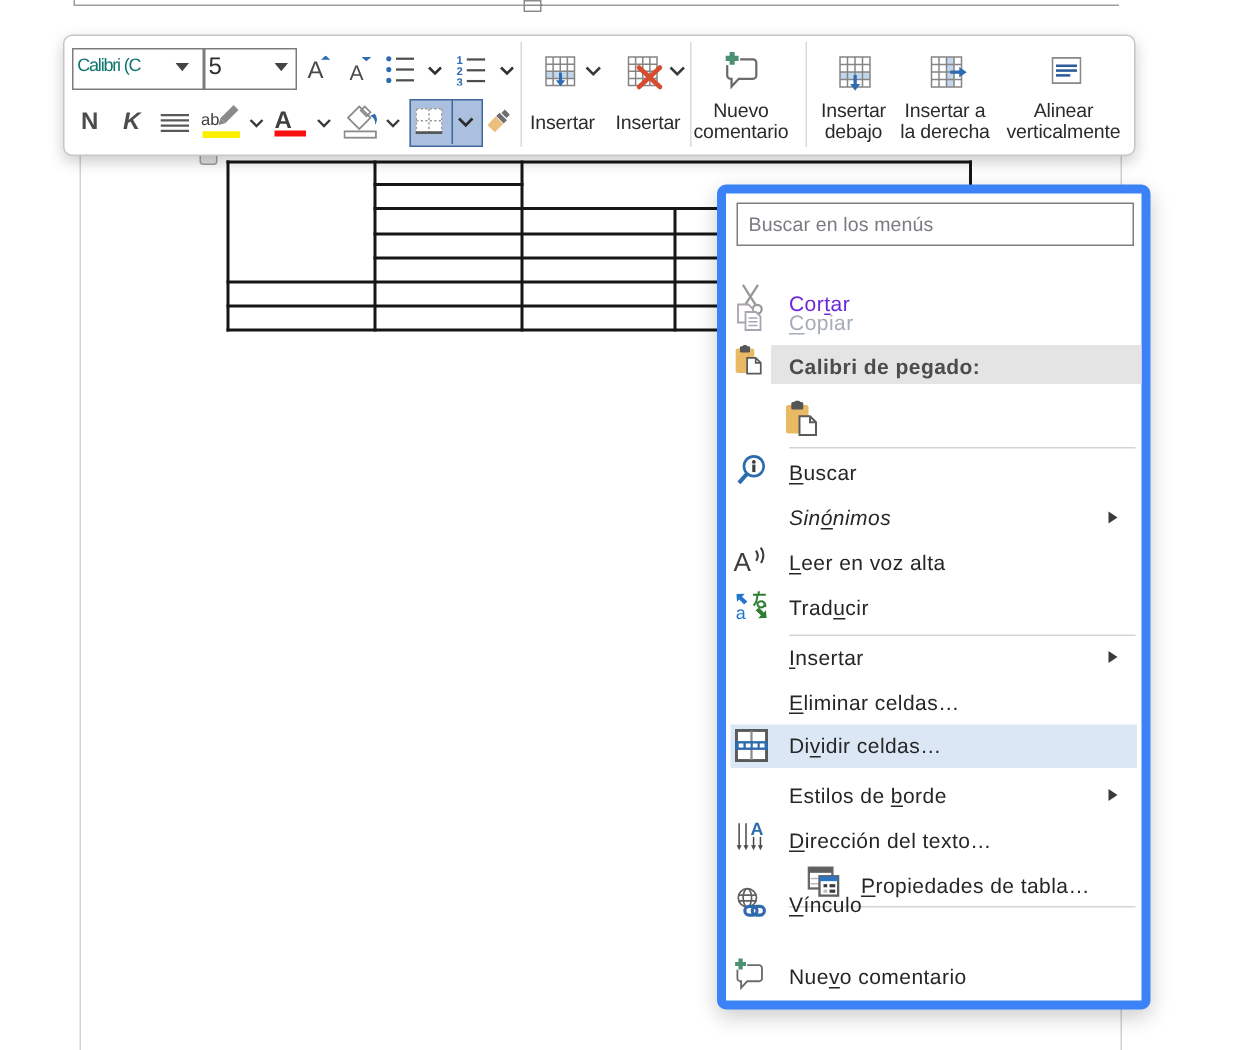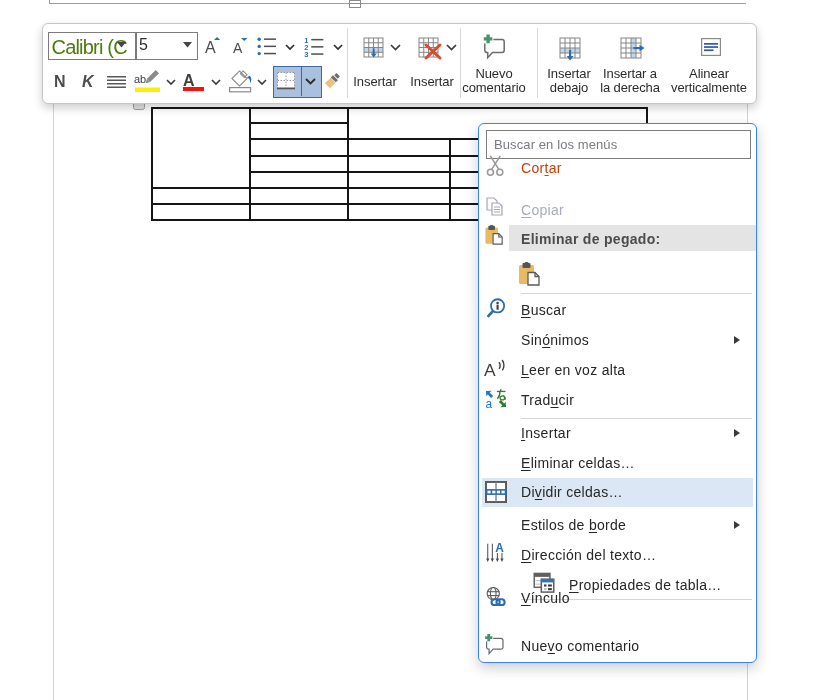--- a/index.html
+++ b/index.html
@@ -37,21 +37,21 @@
 <div class="tl" style="left:249px;top:138px;width:398.5px;height:2px;"></div>
 <div class="tl" style="left:249px;top:154.5px;width:398.5px;height:2px;"></div>
 <div class="tl" style="left:249px;top:171px;width:398.5px;height:2px;"></div>
 <div class="tl" style="left:150.5px;top:187px;width:497px;height:2px;"></div>
 <div class="tl" style="left:150.5px;top:202.5px;width:497px;height:2px;"></div>
 <div class="tl" style="left:150.5px;top:219px;width:497px;height:2px;"></div>
 
 <div class="abs" id="tb" style="left:42px;top:23px;width:713px;height:78.5px;background:#fff;border:1px solid #c6c6c6;border-radius:6px;box-shadow:0 4px 10px rgba(0,0,0,0.20);">
 
   <div class="abs" style="left:4.5px;top:7.5px;width:87px;height:26px;border:1px solid #7c7c7c;"></div>
-  <div class="abs" style="left:8.5px;top:12px;font-size:20px;letter-spacing:-0.8px;color:#4d7c0f;">Calibri (C</div>
+  <div class="abs" style="left:8.5px;top:12px;font-size:12px;letter-spacing:-0.8px;color:#0f766e;">Calibri (C</div>
   <svg class="abs" style="left:74px;top:18px;" width="10" height="6">
       <polygon points="0,0 9,0 4.5,5.5" fill="#444"></polygon>
     </svg>
 
   <div class="abs" style="left:91.5px;top:7.5px;width:61px;height:26px;border:1px solid #7c7c7c;"></div>
   <div class="abs" style="left:96px;top:12px;font-size:16px;color:#2e2e2e;">5</div>
   <svg class="abs" style="left:140px;top:18px;" width="10" height="6">
       <polygon points="0,0 9,0 4.5,5.5" fill="#444"></polygon>
     </svg>
 
@@ -245,25 +245,25 @@
     <rect x="0.6" y="0.6" width="18.8" height="16.8" fill="#fff" stroke="#8a8a8a" stroke-width="1.2"></rect>
     <g fill="#2e5b9e">
         <rect x="3" y="5" width="14" height="1.7"></rect>
         <rect x="3" y="8.2" width="14" height="1.7"></rect>
         <rect x="3" y="11.4" width="9.5" height="1.7"></rect>
       </g>
   </svg>
   <div class="lbl" style="left:613px;top:42.5px;width:106px;">Alinear<br>verticalmente</div>
 </div>
 
-<div class="abs" id="menu" style="left:478px;top:123px;width:277px;height:538px;background:#fff;border:1px solid #3b82f6;border-radius:6px;box-shadow:0 5px 14px rgba(0,0,0,0.20);">
+<div class="abs" id="menu" style="left:478px;top:123px;width:277px;height:538px;background:#fff;border:6px solid #3b82f6;border-radius:6px;box-shadow:0 5px 14px rgba(0,0,0,0.20);">
   <div class="abs" style="left:6.5px;top:6px;width:263px;height:27px;border:1px solid #7e7e7e;"></div>
   <div class="abs" style="left:15px;top:12.5px;font-size:13px;letter-spacing:0.1px;color:#7a7a82;">Buscar en los menús</div>
 
-  <div class="mrow" style="top:29px;color:#c2410c;padding-left:30px;">
+  <div class="mrow" style="top:58px;color:#6d28d9;padding-left:30px;">
     <svg class="micon" style="left:6px;top:1.5px;" width="20" height="23" viewBox="0 0 20 23">
       <g stroke="#989898" fill="none" stroke-width="1.6">
         <line x1="4" y1="1" x2="13" y2="15"></line>
           <line x1="14.5" y1="1" x2="5.5" y2="15"></line>
         <circle cx="4.2" cy="18" r="3.1"></circle>
           <circle cx="14" cy="18" r="3.1"></circle>
       </g>
     </svg>
     <span class="mtext">Cor<u>t</u>ar</span>
   </div>
@@ -285,21 +285,21 @@
 
   <div class="abs" style="left:30px;top:101.3px;width:247px;height:26.2px;background:#e4e4e4;"></div>
   <div class="mrow" style="top:99.5px;">
     <svg class="micon" style="left:5px;top:1.5px;" width="22" height="23" viewBox="0 0 22 23">
       <rect x="1" y="2.5" width="13" height="17" rx="1.5" fill="#e9b964"></rect>
       <rect x="4" y="0.8" width="7" height="4.5" rx="1" fill="#565656"></rect>
         <rect x="5.8" y="0" width="3.4" height="2.5" rx="1.2" fill="#565656"></rect>
       <path d="M9,9 h6 l3.5,3.5 v7.5 h-9.5 z" fill="#fff" stroke="#5a5a5a" stroke-width="1.2"></path>
       <path d="M15,9 v3.5 h3.5" fill="none" stroke="#5a5a5a" stroke-width="1.2"></path>
     </svg>
-    <span class="mtext" style="font-weight:bold;color:#4c4c4c;">Eliminar de pegado:</span>
+    <span class="mtext" style="font-weight:bold;color:#4c4c4c;">Calibri de pegado:</span>
   </div>
 
   <svg class="abs" style="left:39px;top:137.5px;" width="25" height="26" viewBox="0 0 25 26">
     <rect x="1" y="3" width="15" height="19" rx="1.5" fill="#e9b964"></rect>
     <rect x="4.5" y="1" width="8" height="5" rx="1" fill="#565656"></rect>
       <rect x="6.5" y="0" width="4" height="2.8" rx="1.3" fill="#565656"></rect>
     <path d="M10,10.5 h7 l4,4 v8.5 h-11 z" fill="#fff" stroke="#5a5a5a" stroke-width="1.3"></path>
     <path d="M17,10.5 v4 h4" fill="none" stroke="#5a5a5a" stroke-width="1.3"></path>
   </svg>
   <div class="msep" style="top:169px;"></div>
@@ -307,21 +307,21 @@
   <div class="mrow" style="top:171px;">
     <svg class="micon" style="left:6px;top:2.5px;" width="21" height="21" viewBox="0 0 21 21">
       <circle cx="12" cy="7.5" r="6.3" fill="none" stroke="#2b6cae" stroke-width="1.7"></circle>
       <line x1="7.5" y1="12.5" x2="2.5" y2="18" stroke="#2b6cae" stroke-width="2.6"></line>
       <circle cx="12" cy="4.7" r="1.2" fill="#3d3d3d"></circle>
         <rect x="11" y="6.4" width="2" height="4.8" fill="#3d3d3d"></rect>
     </svg>
     <span class="mtext"><u>B</u>uscar</span>
   </div>
 
-  <div class="mrow" style="top:201px;">
+  <div class="mrow" style="top:201px;font-style:italic;">
       <span class="mtext">Sin<u>ó</u>nimos</span>
       <span class="marrow"></span>
     </div>
 
   <div class="mrow" style="top:231px;">
     <svg class="micon" style="left:5px;top:2.5px;" width="24" height="22" viewBox="0 0 24 22">
       <text x="0" y="18.5" font-size="19" fill="#3d3d3d" font-family="Liberation Sans">A</text>
       <path d="M16.3,3.5 q2.6,3.6 0.2,7.4" fill="none" stroke="#3d3d3d" stroke-width="1.5"></path>
       <path d="M19.8,1.2 q3.8,5.3 0.2,11.2" fill="none" stroke="#3d3d3d" stroke-width="1.5"></path>
     </svg>

